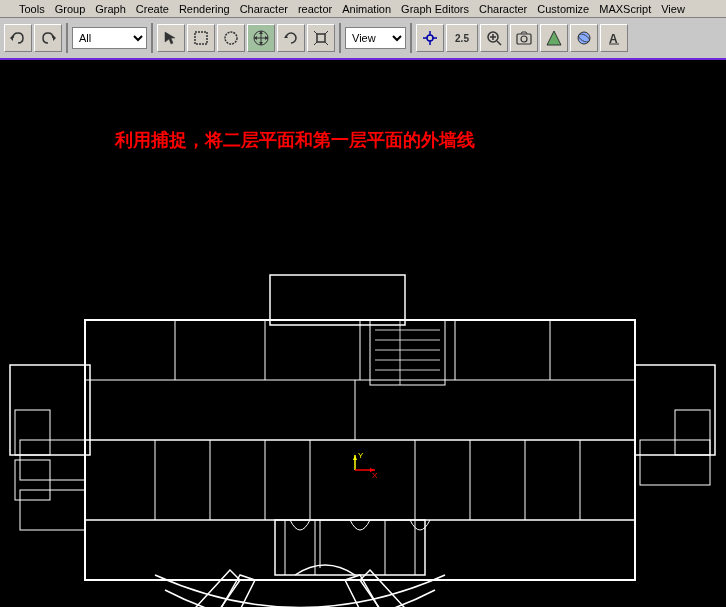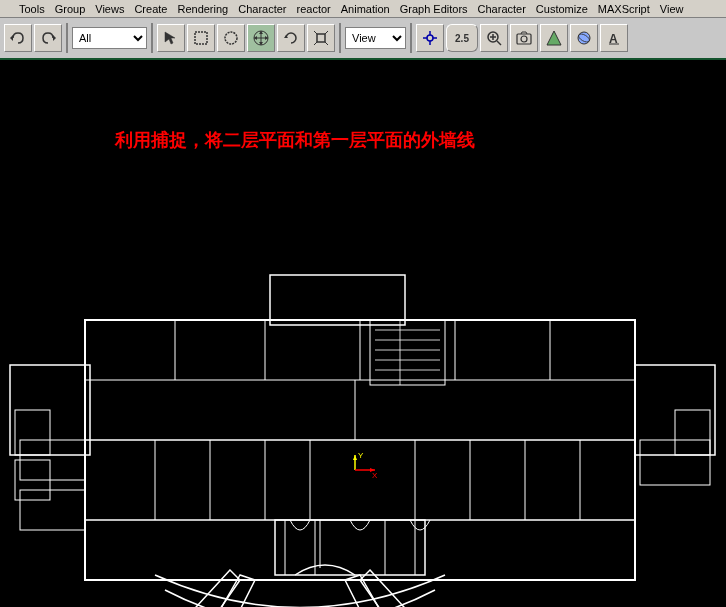--- a/index.html
+++ b/index.html
@@ -32,21 +32,21 @@
 
     
     #toolbar {
       width: 100%;
       height: 42px;
       background: #c8c8c8;
       display: flex;
       align-items: center;
       padding: 2px 4px;
       gap: 2px;
-      border-bottom: 2px solid #14532d;
+      border-bottom: 2px solid #6d28d9;
     }
     .toolbar-separator {
       width: 2px;
       height: 30px;
       background: #808080;
       margin: 0 2px;
     }
     .toolbar-btn {
       width: 28px;
       height: 28px;
@@ -101,21 +101,21 @@
       width: 100%;
       height: 100%;
     }
   </style>
 </head>
 <body>
 
 <div id="menubar">
   <span class="menu-item">Tools</span>
   <span class="menu-item">Group</span>
-  <span class="menu-item">Views</span>
+  <span class="menu-item">Graph</span>
   <span class="menu-item">Create</span>
   <span class="menu-item">Rendering</span>
   <span class="menu-item">Character</span>
   <span class="menu-item">reactor</span>
   <span class="menu-item">Animation</span>
   <span class="menu-item">Graph Editors</span>
   <span class="menu-item">Character</span>
   <span class="menu-item">Customize</span>
   <span class="menu-item">MAXScript</span>
   <span class="menu-item">View</span>
@@ -206,21 +206,21 @@
   <div class="toolbar-btn">
     <svg width="16" height="16" viewBox="0 0 16 16">
         <circle cx="8" cy="8" r="3" fill="none" stroke="#00a" stroke-width="1.5"></circle>
         <line x1="8" y1="1" x2="8" y2="5" stroke="#00a" stroke-width="1.5"></line>
         <line x1="8" y1="11" x2="8" y2="15" stroke="#00a" stroke-width="1.5"></line>
         <line x1="1" y1="8" x2="5" y2="8" stroke="#00a" stroke-width="1.5"></line>
         <line x1="11" y1="8" x2="15" y2="8" stroke="#00a" stroke-width="1.5"></line>
       </svg>
   </div>
 
-  <div class="toolbar-btn" style="width:32px; font-size:10px; font-weight:bold;border-radius:6px;">
+  <div class="toolbar-btn" style="width:32px; font-size:10px; font-weight:bold;">
     <span>2.5</span>
   </div>
 
   <div class="toolbar-btn">
     <svg width="16" height="16" viewBox="0 0 16 16">
         <circle cx="7" cy="7" r="5" fill="none" stroke="#333" stroke-width="1.5"></circle>
         <line x1="11" y1="11" x2="15" y2="15" stroke="#333" stroke-width="1.5"></line>
         <line x1="7" y1="4" x2="7" y2="10" stroke="#333" stroke-width="1.5"></line>
         <line x1="4" y1="7" x2="10" y2="7" stroke="#333" stroke-width="1.5"></line>
       </svg>

